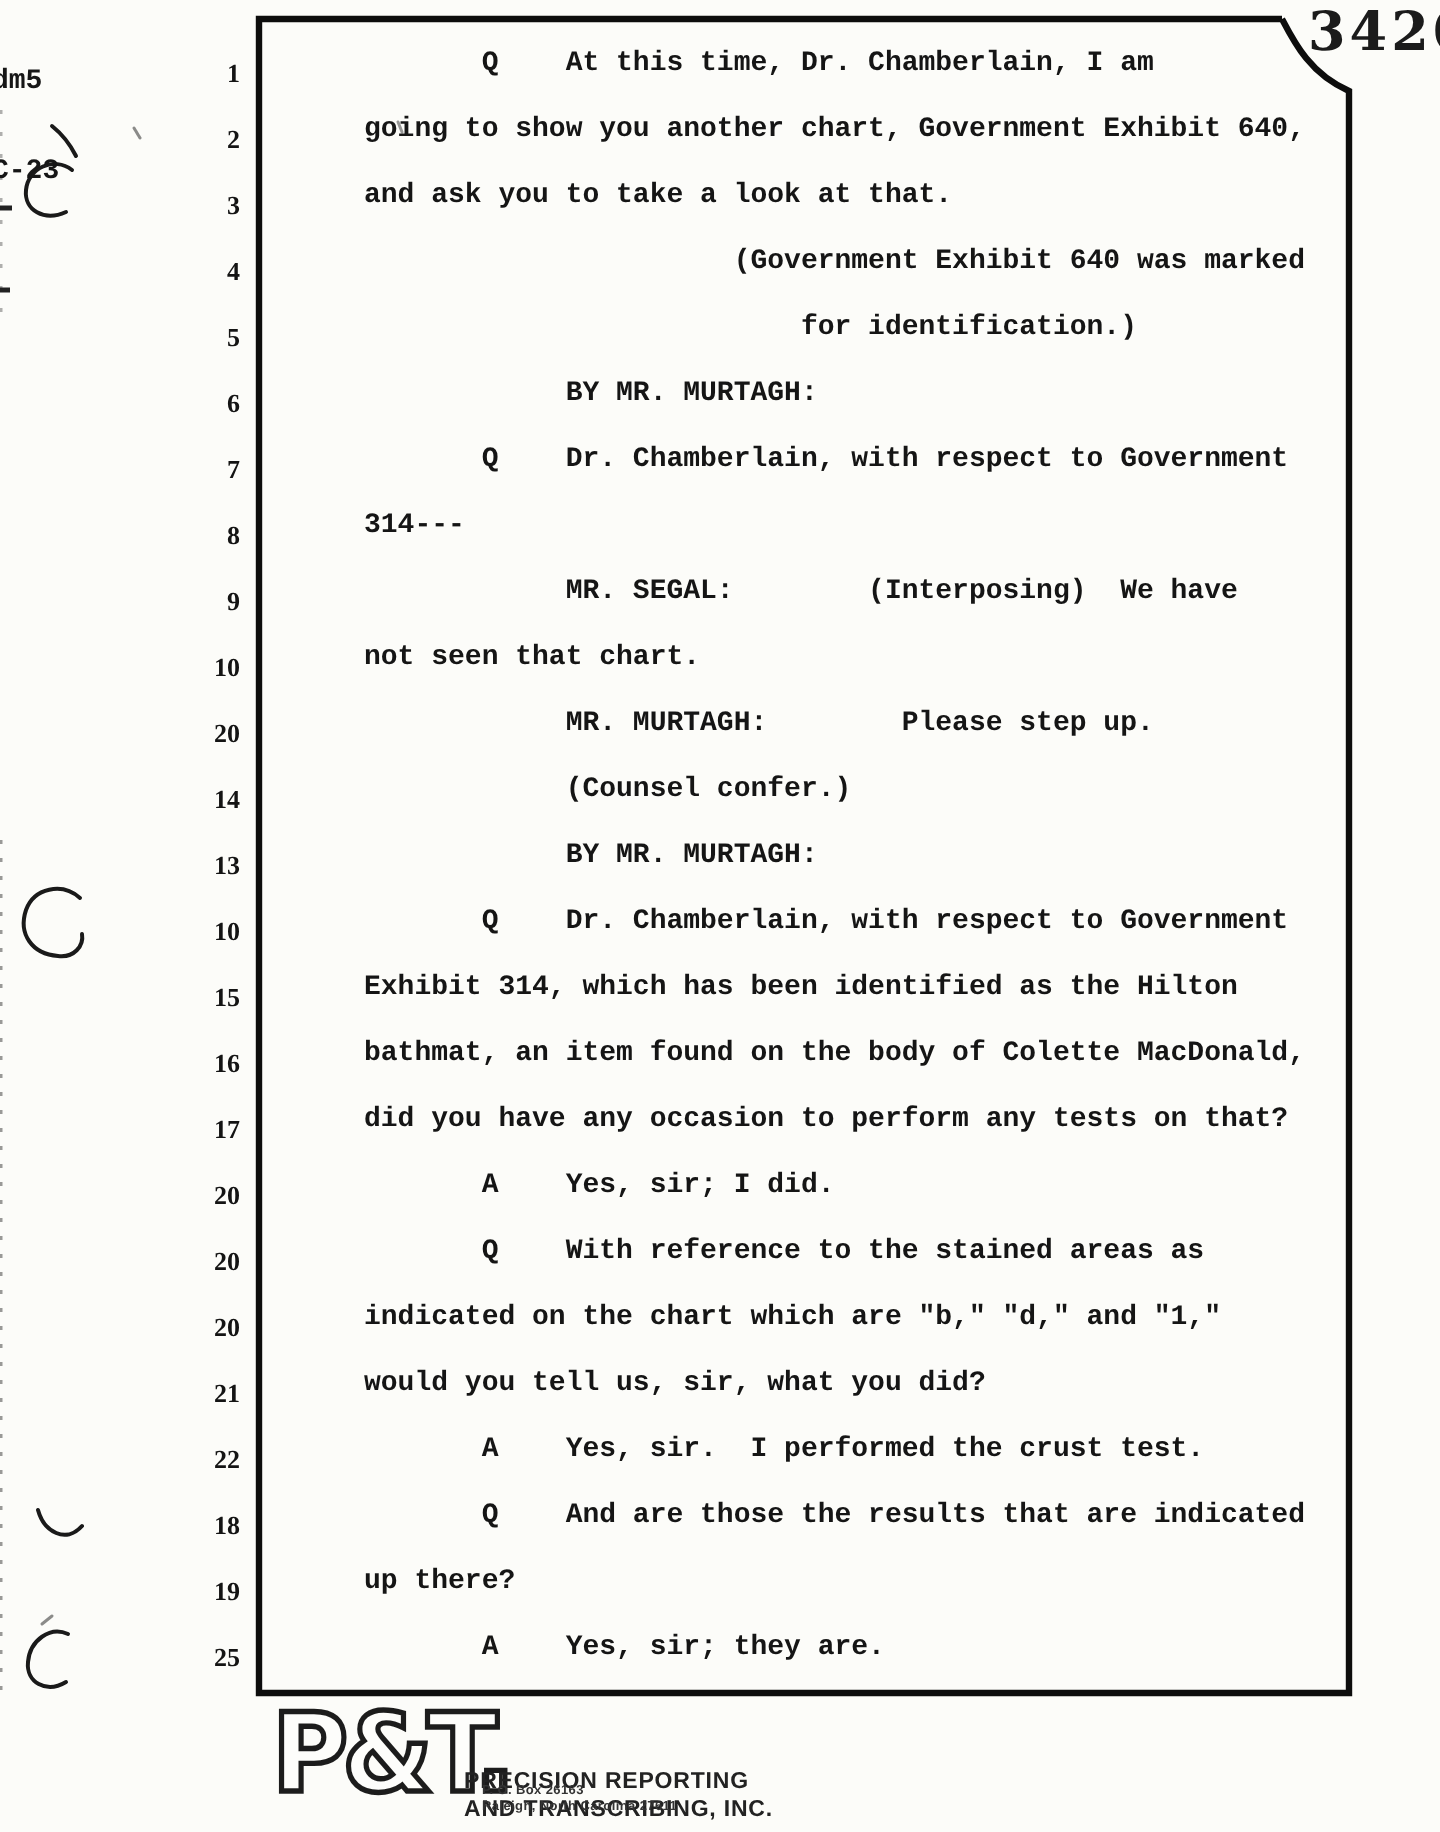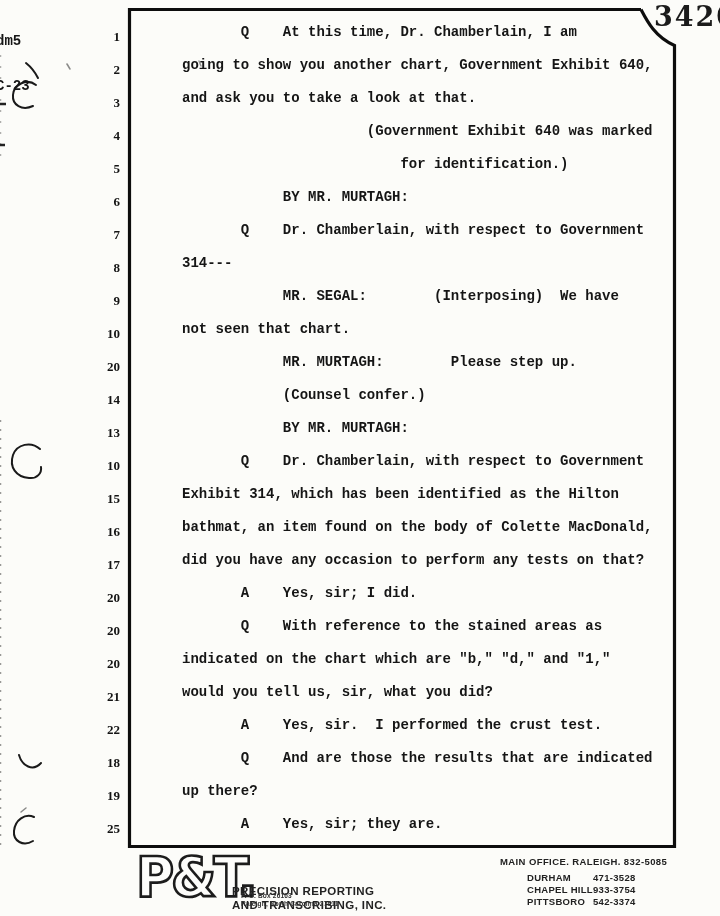--- a/index.html
+++ b/index.html
@@ -145,30 +145,13 @@
 <div class="footer">
   <div class="logo">P&amp;T.</div>
   <div class="company">
     <div>PRECISION REPORTING</div>
     <div>AND TRANSCRIBING, INC.</div>
   </div>
   <div class="addr">
     <div>P. O. Box 26163</div>
     <div>Raleigh, North Carolina  27611</div>
   </div>
-  <div class="phones">
-    <div class="main-office">MAIN OFFICE. RALEIGH. 832-5085</div>
-    <div id="officeRows">
-        <div class="office-row">
-          <span class="office-city">DURHAM</span>
-          <span class="office-phone">471-3528</span>
-        </div>
-        <div class="office-row">
-          <span class="office-city">CHAPEL HILL</span>
-          <span class="office-phone">933-3754</span>
-        </div>
-        <div class="office-row">
-          <span class="office-city">PITTSBORO</span>
-          <span class="office-phone">542-3374</span>
-        </div>
-      </div>
-  </div>
 </div>
 
 </body></html>

